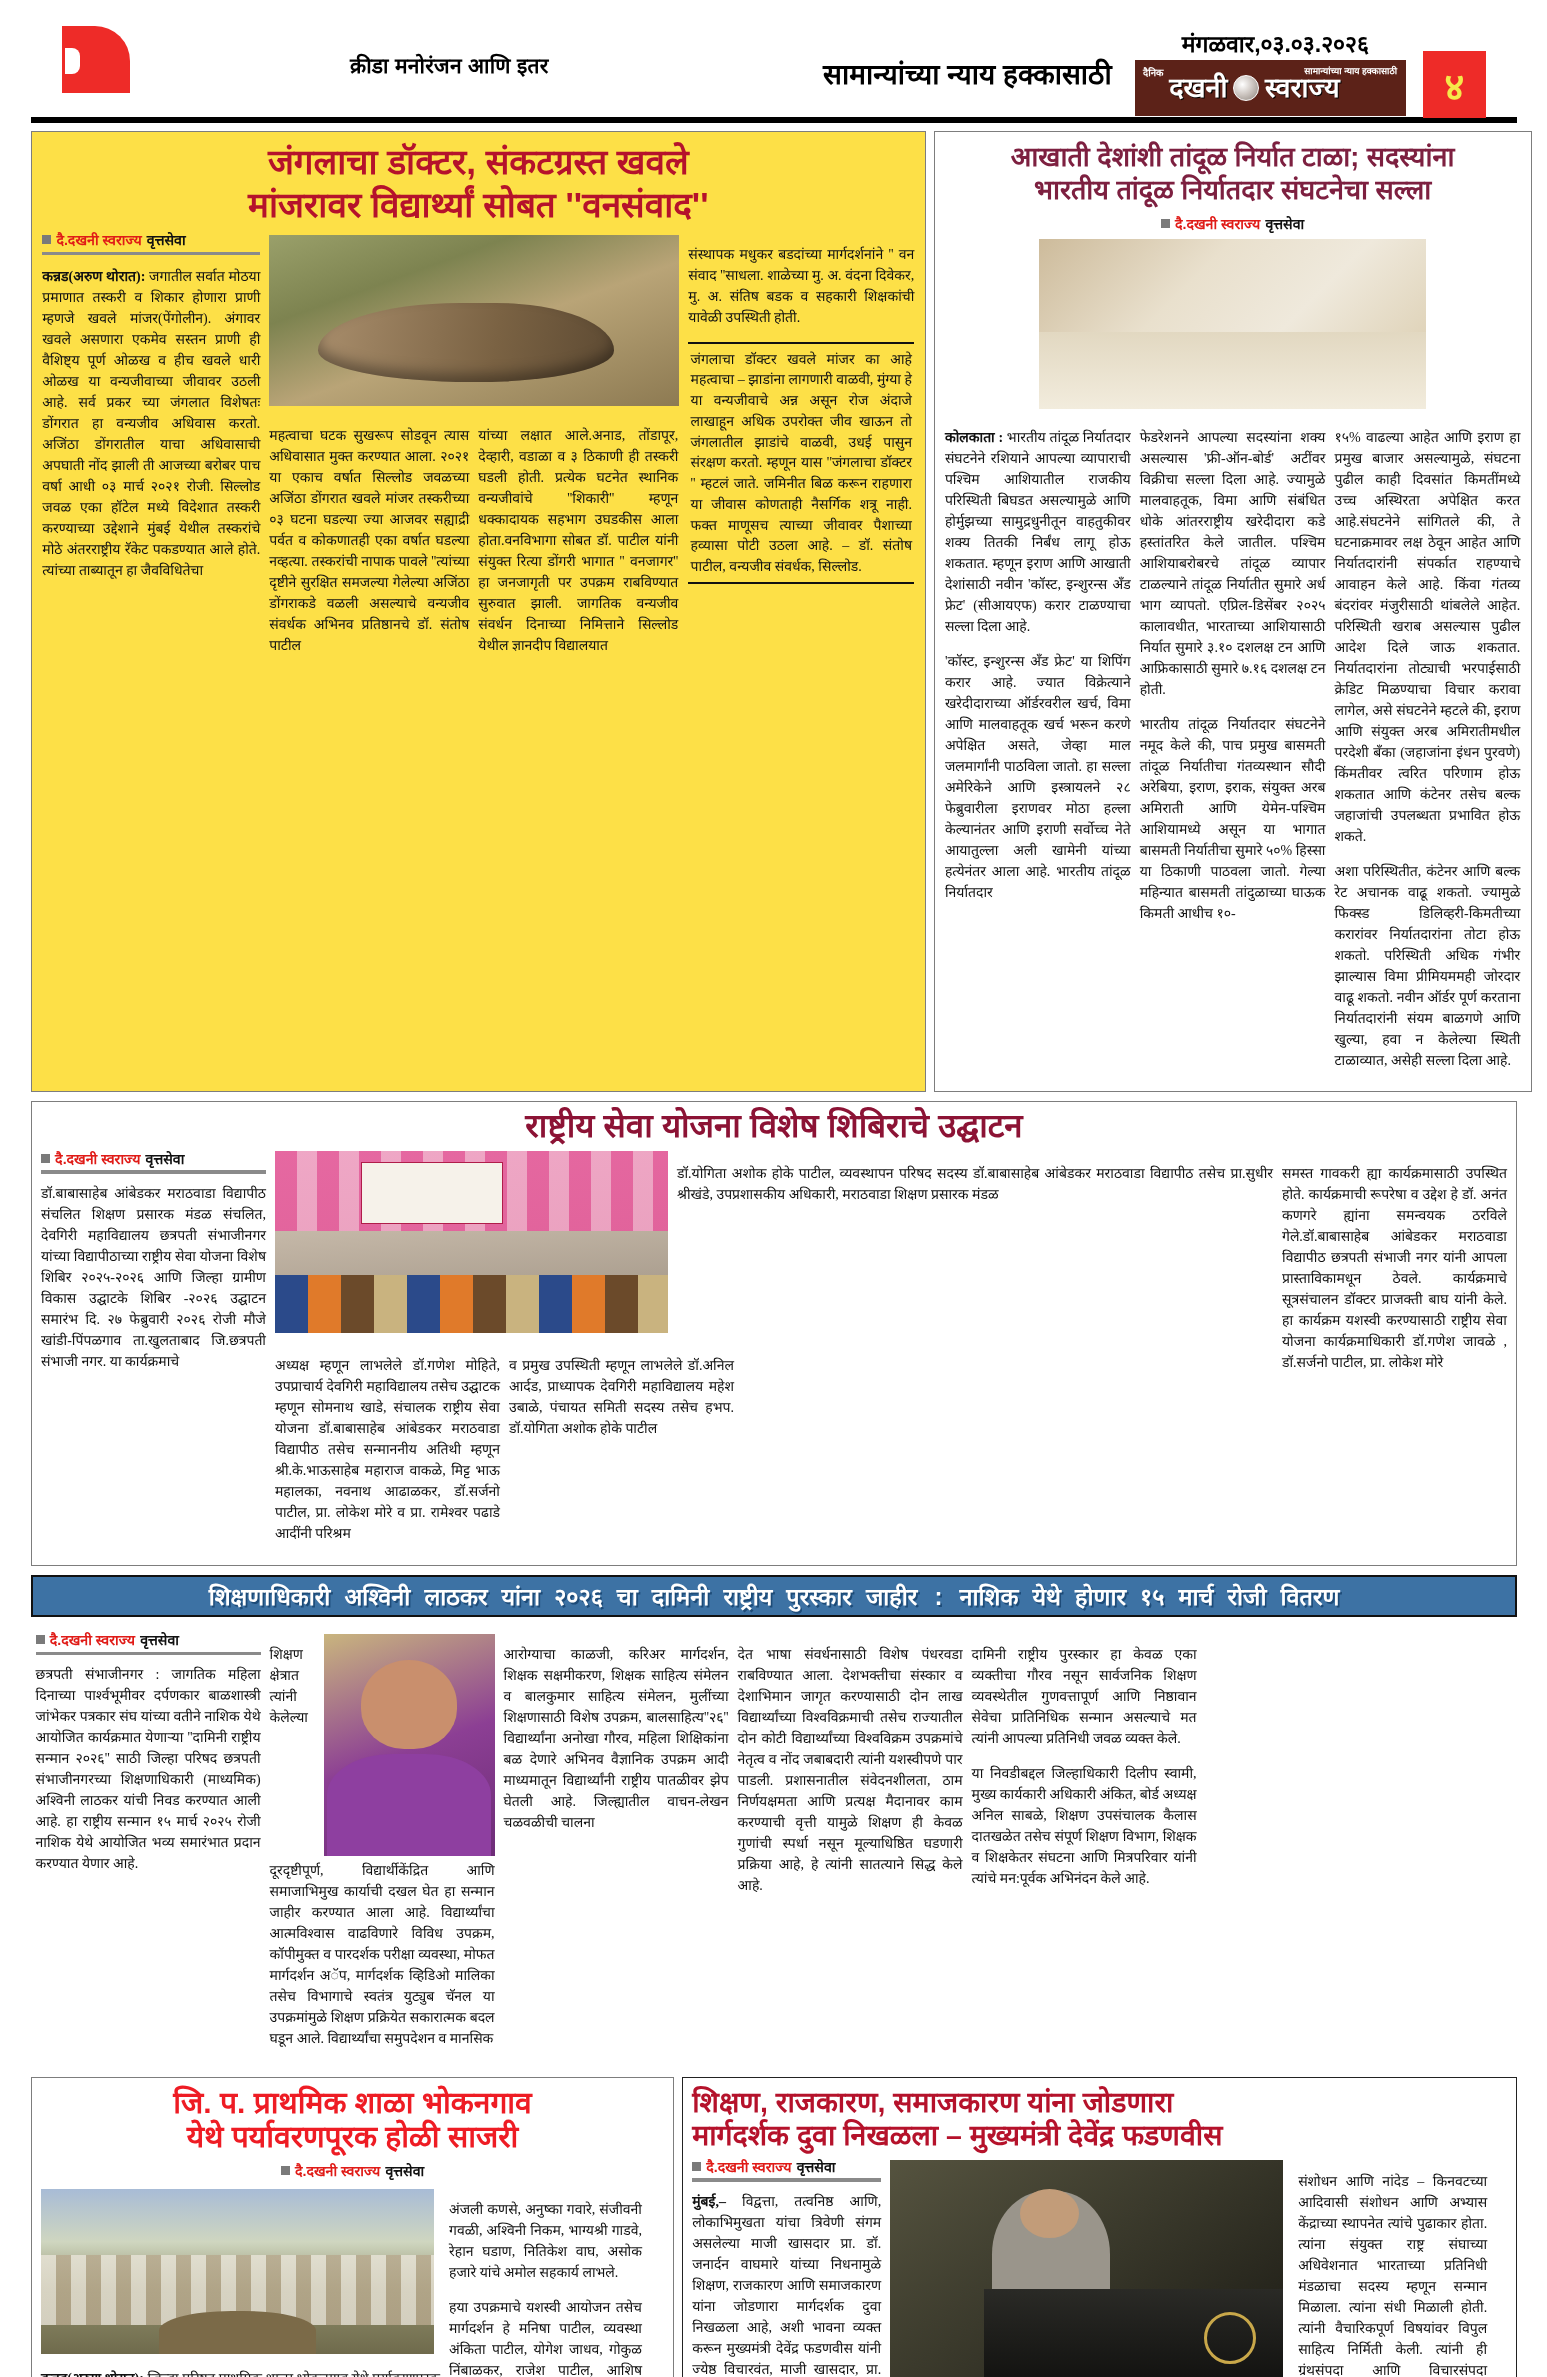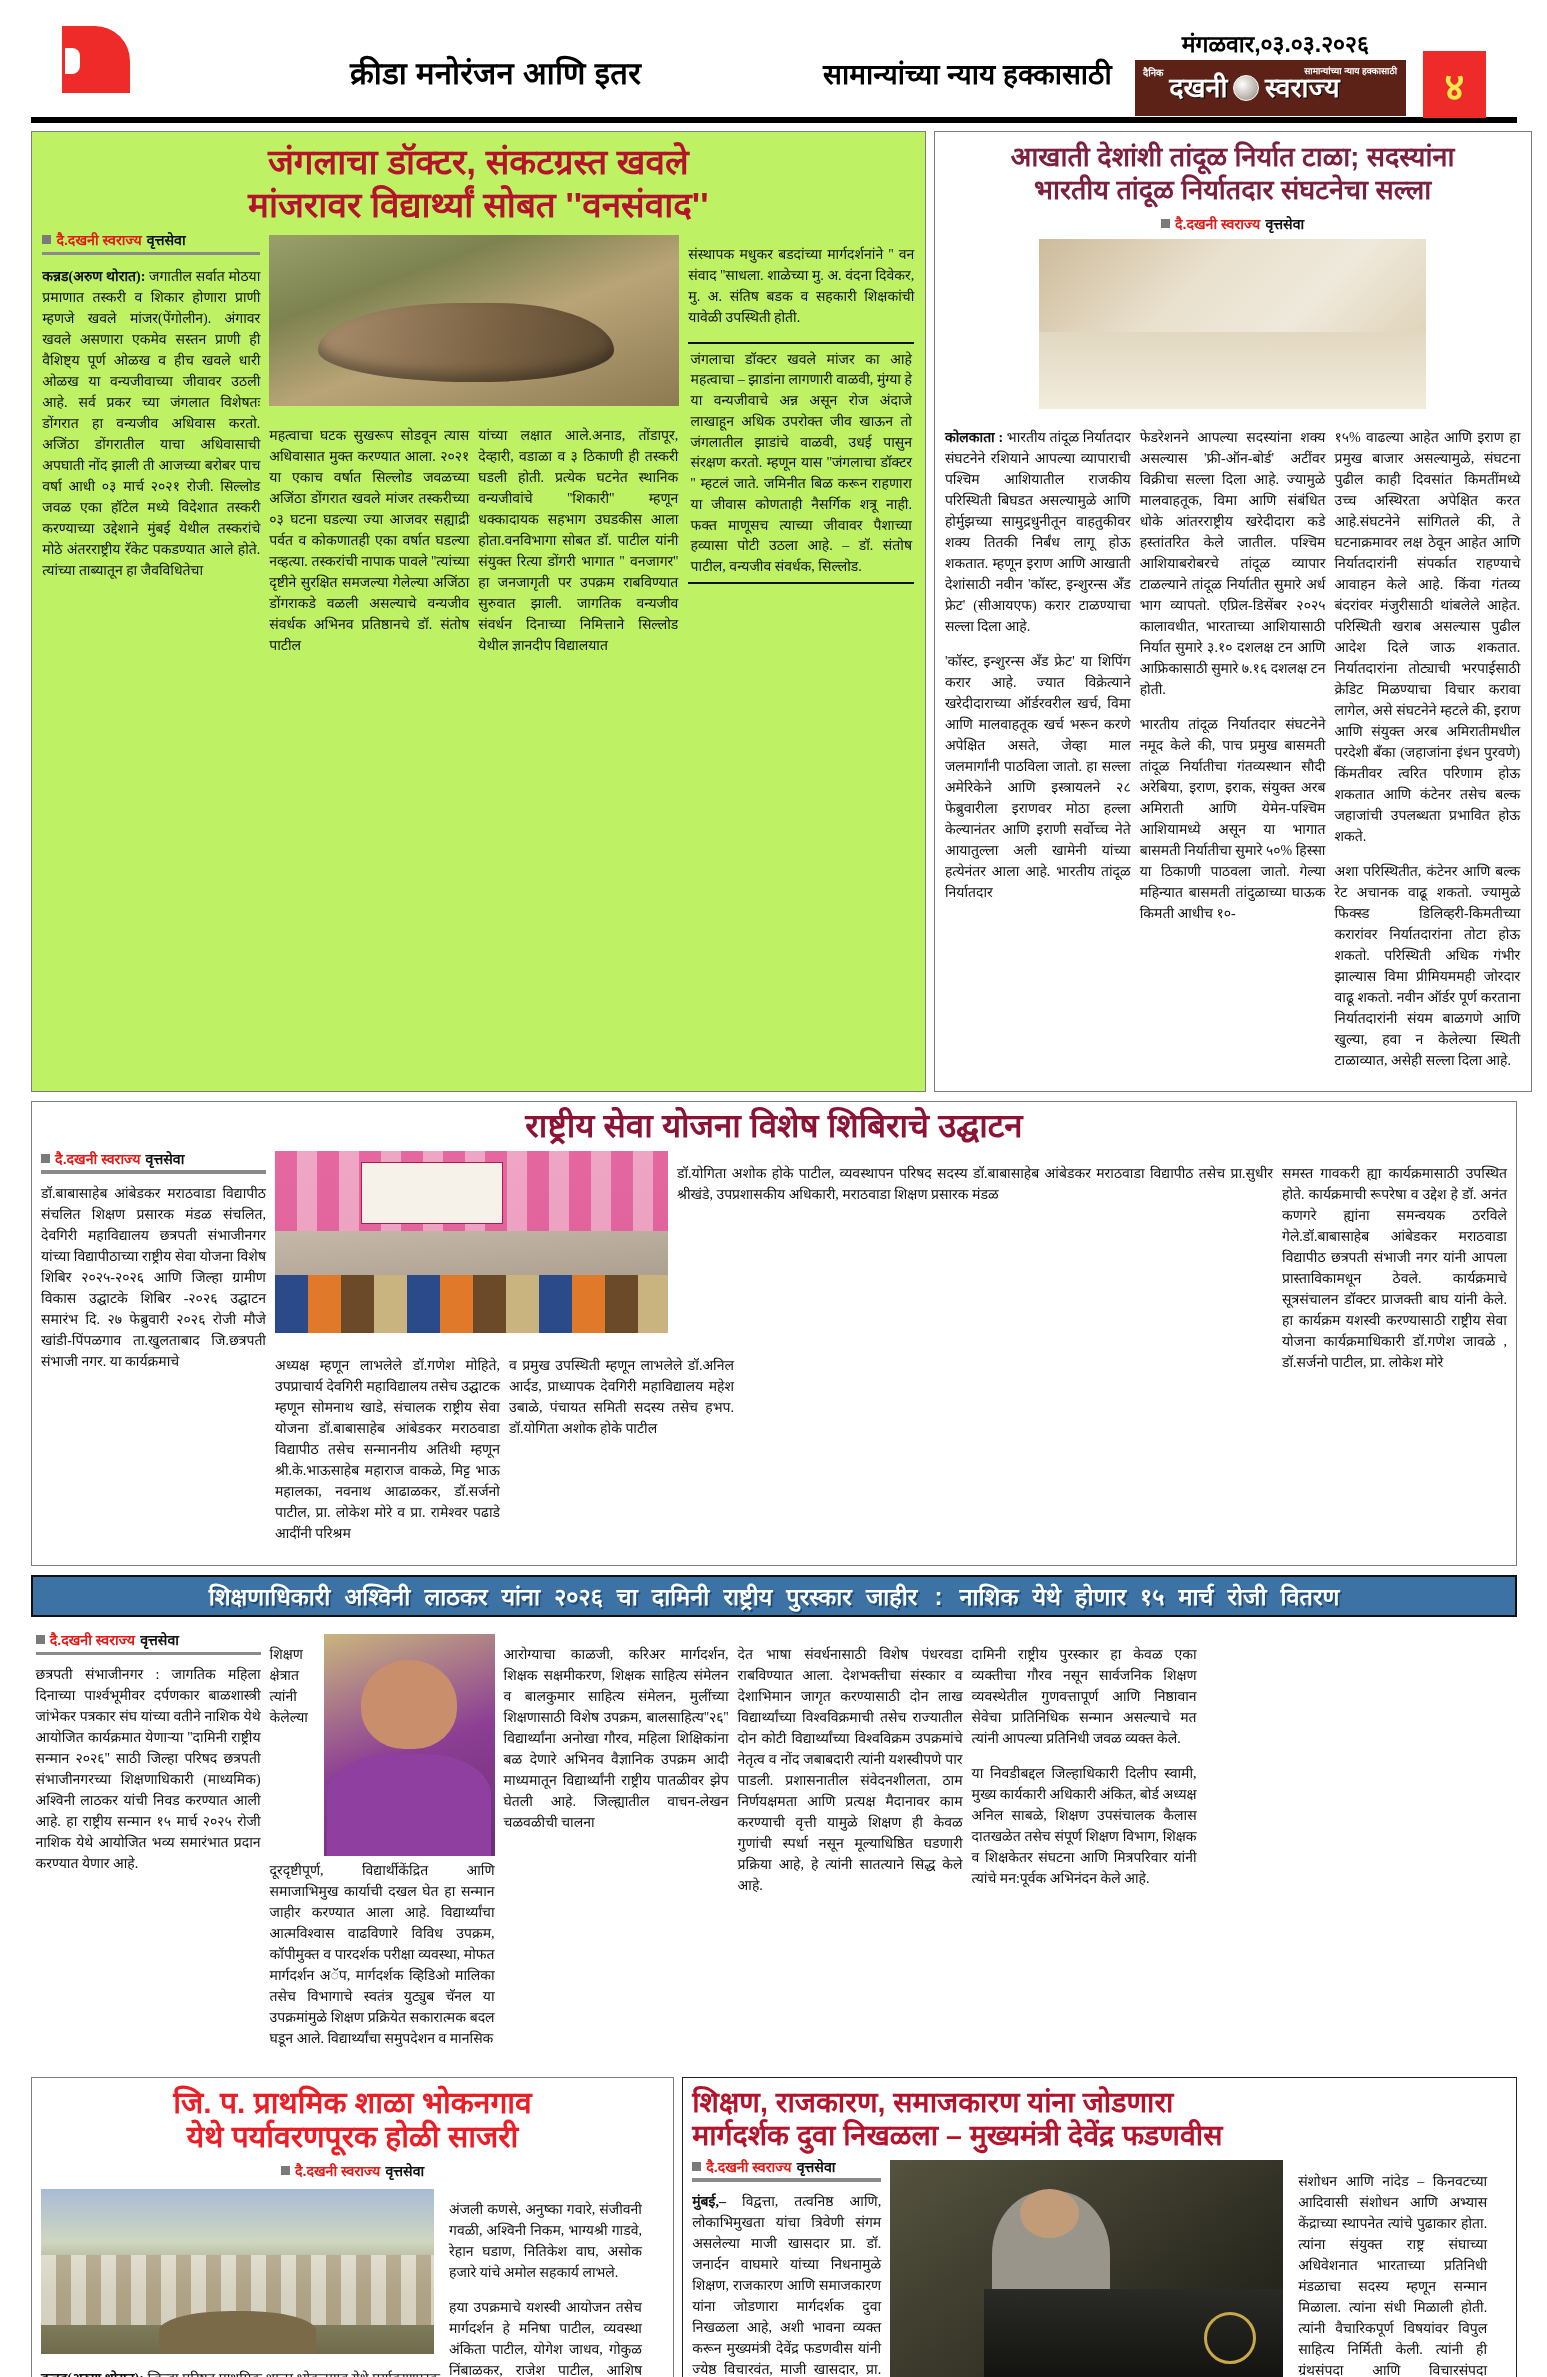--- a/index.html
+++ b/index.html
@@ -21,21 +21,21 @@
     position:absolute; left:31px; top:26px; width:68px; height:67px;
     background:#ee2b28;
     border-radius: 0 35px 0 0;
   }
   .logo-mark:after{
     content:""; position:absolute; left:3.4px; top:21.6px; width:15px; height:26px;
     background:#fff; border-radius:0 8px 8px 0;
   }
   .mh-left-title {
     position:absolute; left:319px; top:51px;
-    font-size:31px; font-weight:700; letter-spacing:0.3px;
+    font-size:21px; font-weight:700; letter-spacing:0.3px;
     font-family:"Liberation Sans","DejaVu Sans",sans-serif;
     color:#000;
   }
   .mh-tagline {
     position:absolute; left:792px; top:54px;
     font-size:28px; font-weight:700;
     font-family:"Liberation Sans","DejaVu Sans",sans-serif;
     color:#000;
   }
   .mh-date {
@@ -82,21 +82,21 @@
   .byline .b-blk { color:#111; font-weight:700; font-family:"Liberation Sans","DejaVu Sans",sans-serif; }
   .byline-rule { height:3.4px; background:#8a8a8a; margin-top:2.8px; }
 
   .col-text { font-size:14px; line-height:1.5; text-align:justify; hyphens:auto; }
   .col-text .dateline { font-weight:700; }
   .photo { background:#b9ad96; position:relative; overflow:hidden; }
 
   
   .top-row { display:flex; gap:8px; margin-top:8px; }
   .story-a {
-    width:1065px; background:#bef264; border:1.7px solid #7d7d7d; padding:9px 10.3px 5.7px;
+    width:1065px; background:#fde047; border:1.7px solid #7d7d7d; padding:9px 10.3px 5.7px;
   }
   .story-b {
     width:598px; background:#ffffff; border:1.7px solid #7d7d7d; padding:9px 10.3px 5.7px;
   }
   .hl-red {
     color:#b5122b; text-align:center; font-weight:700; line-height:1.22;
     font-family:"Liberation Sans","DejaVu Sans",sans-serif;
   }
   .hl-a { font-size:35px; }
   .hl-b { font-size:27px; color:#7d2040; }

